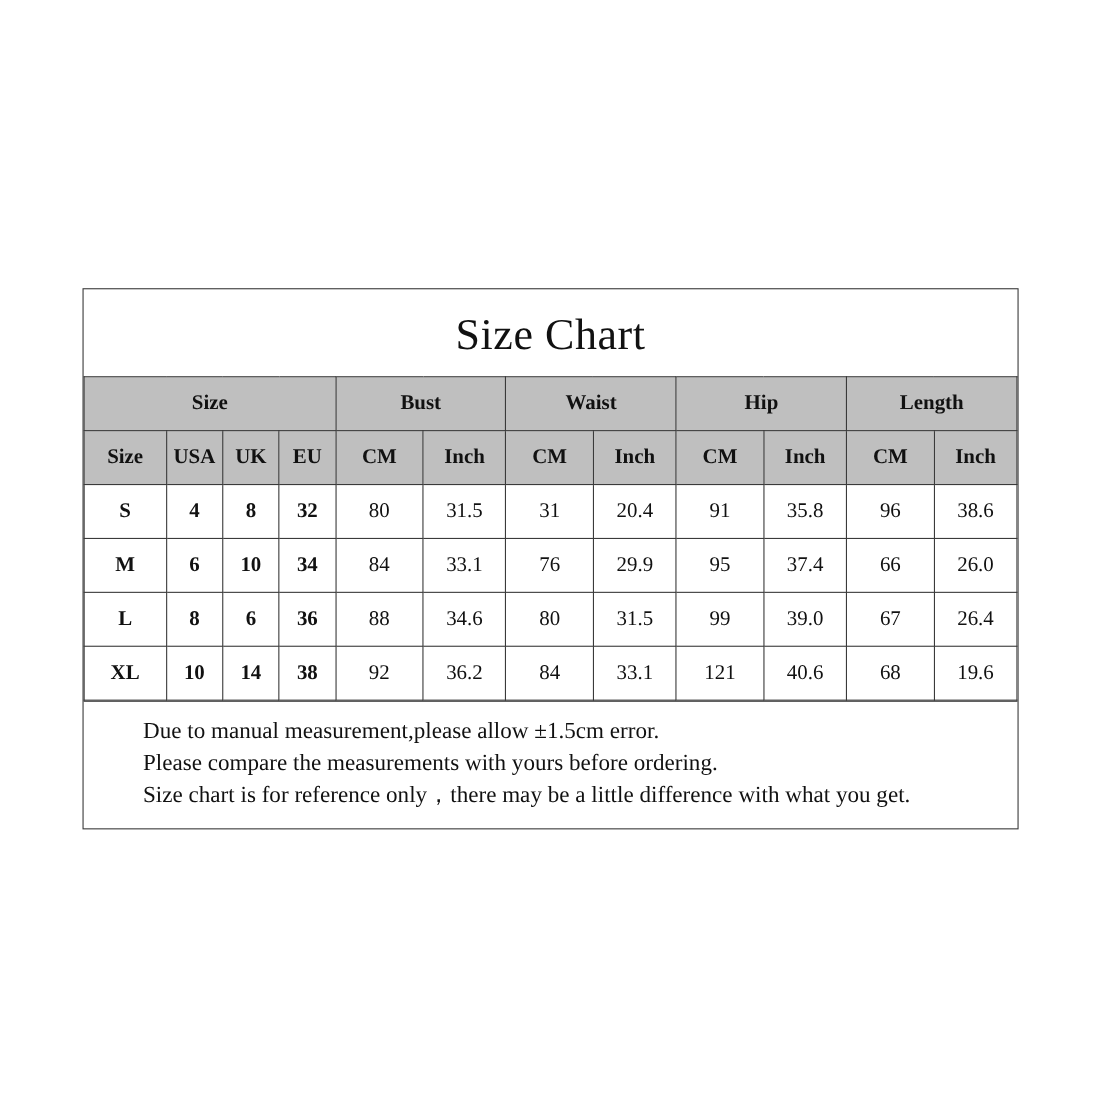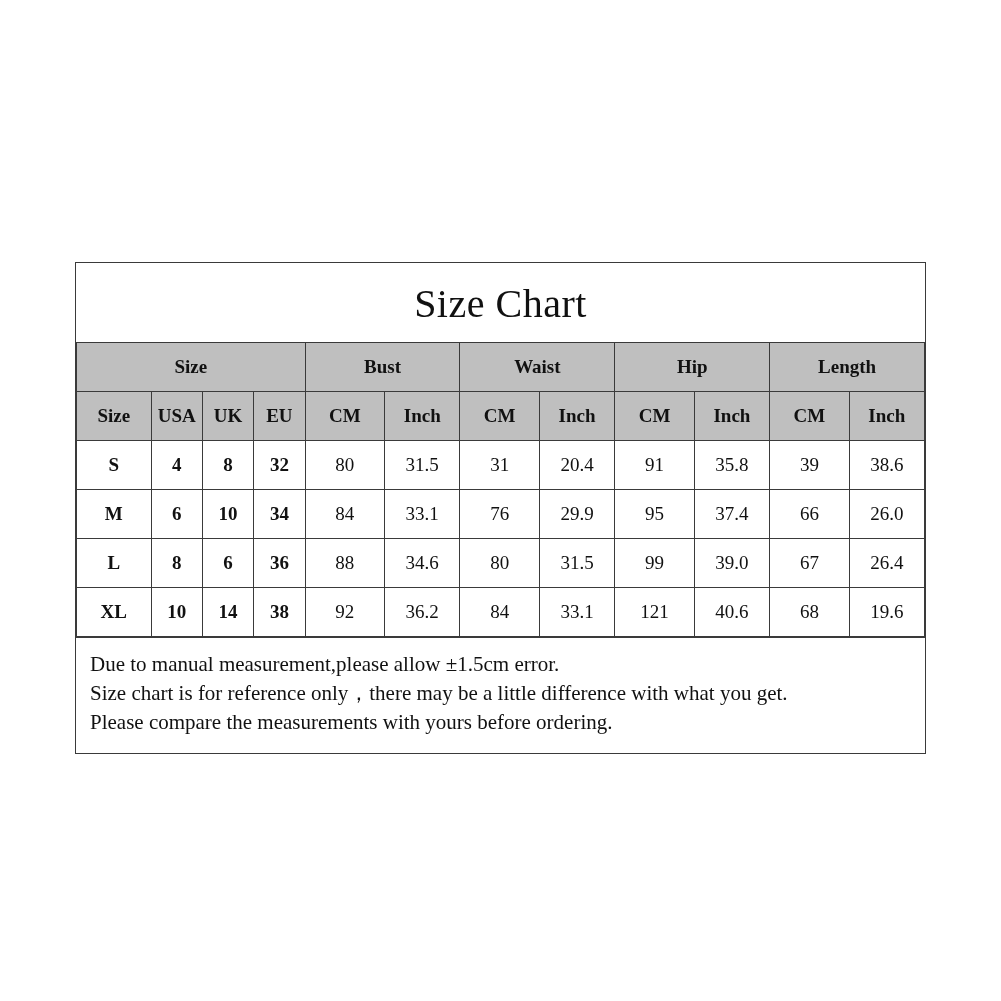--- a/index.html
+++ b/index.html
@@ -75,20 +75,21 @@
   #notes {
     border-top: 1px solid #3a3a3a;
     padding: 12px 14px 16px 14px;
   }
 
   #notes .note-line {
     font-size: 21px;
     line-height: 29px;
     color: #111111;
     white-space: nowrap;
+    margin-left: 40px;
   }
 
   
   col.c-size  { width: 9.0%; }
   col.c-usa   { width: 6.2%; }
   col.c-uk    { width: 6.2%; }
   col.c-eu    { width: 6.2%; }
   col.c-cm    { width: 9.6%; }
   col.c-inch  { width: 9.1%; }
 </style>
@@ -141,21 +142,21 @@
         <td class="bold-cell">S</td>
         <td class="bold-cell">4</td>
         <td class="bold-cell">8</td>
         <td class="bold-cell">32</td>
         <td>80</td>
         <td>31.5</td>
         <td>31</td>
         <td>20.4</td>
         <td>91</td>
         <td>35.8</td>
-        <td>39</td>
+        <td>96</td>
         <td>38.6</td>
       </tr>
 
       <tr class="data-row">
         <td class="bold-cell">M</td>
         <td class="bold-cell">6</td>
         <td class="bold-cell">10</td>
         <td class="bold-cell">34</td>
         <td>84</td>
         <td>33.1</td>
@@ -194,17 +195,17 @@
         <td>121</td>
         <td>40.6</td>
         <td>68</td>
         <td>19.6</td>
       </tr>
     </tbody>
   </table>
 
   <div id="notes">
     <div class="note-line">Due to manual measurement,please allow ±1.5cm error.</div>
+    <div class="note-line">Please compare the measurements with yours before ordering.</div>
     <div class="note-line">Size chart is for reference only，there may be a little difference with what you get.</div>
-    <div class="note-line">Please compare the measurements with yours before ordering.</div>
   </div>
 
 </div>
 
 </body></html>

